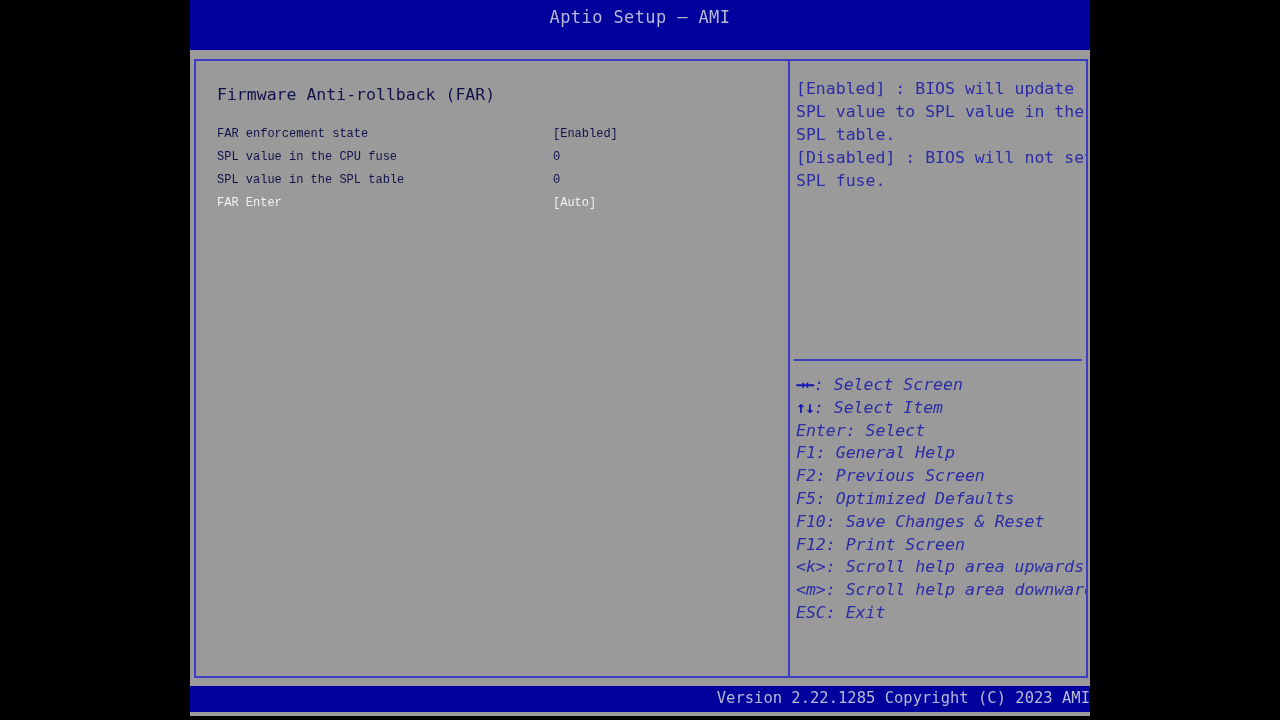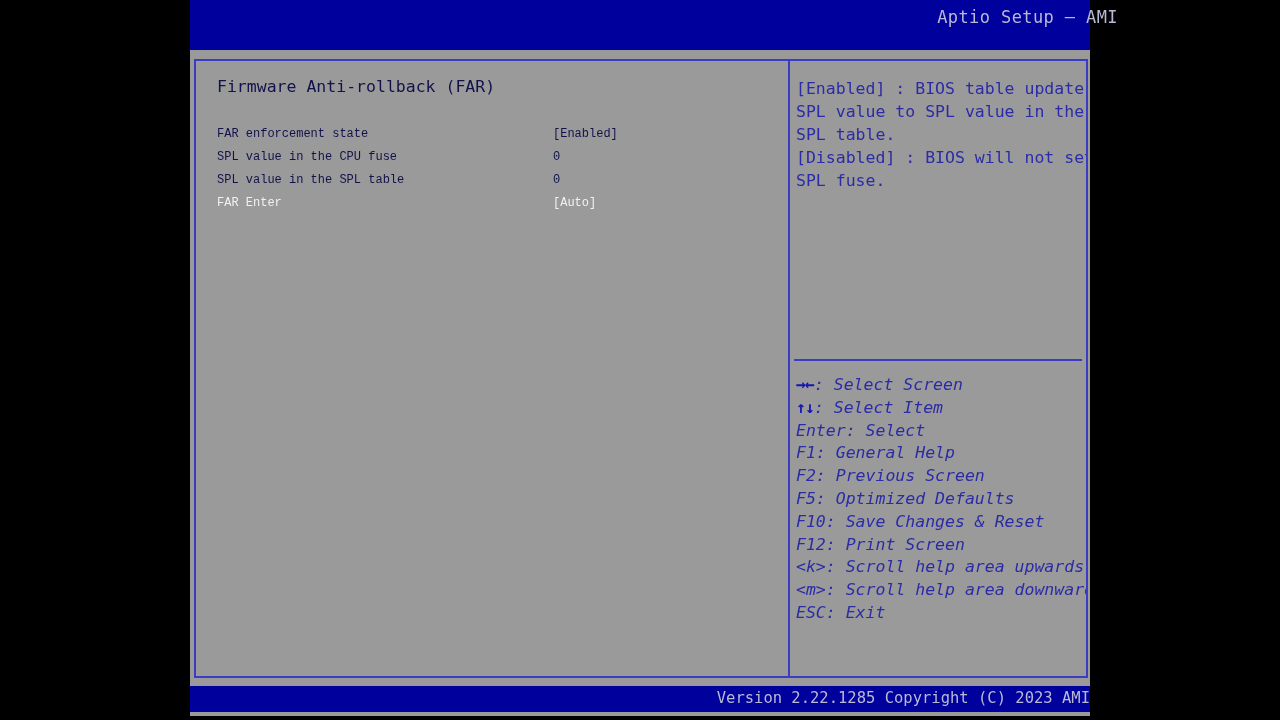--- a/index.html
+++ b/index.html
@@ -40,26 +40,25 @@
     top: 0;
     width: 900px;
     height: 50px;
     background: #00009c;
   }
   #title {
     position: absolute;
     left: 0;
     top: 7px;
     width: 900px;
-    text-align: right;
+    text-align: center;
     color: #b9b9d6;
     font-size: 17px;
     letter-spacing: 0.4px;
     white-space: pre;
-    padding-left: 28px;
   }
   #tabbar {
     position: absolute;
     left: 0;
     bottom: 0;
     width: 900px;
     height: 22px;
   }
   .tab {
     position: absolute;
@@ -109,21 +108,21 @@
     position: relative;
     flex: 1;
     height: 100%;
     overflow: hidden;
   }
 
   
   #section-title {
     position: absolute;
     left: 21px;
-    top: 16px;
+    top: 24px;
     color: #12124a;
     font-size: 16.5px;
     white-space: pre;
   }
   #settings {
     position: absolute;
     left: 21px;
     top: 62px;
     width: 560px;
   }
@@ -231,21 +230,21 @@
         <div id="settings">
             <div class="setting-row normal"><span class="setting-label">FAR enforcement state</span><span class="setting-value">[Enabled]</span></div>
             <div class="setting-row normal"><span class="setting-label">SPL value in the CPU fuse</span><span class="setting-value">0</span></div>
             <div class="setting-row normal"><span class="setting-label">SPL value in the SPL table</span><span class="setting-value">0</span></div>
             <div class="setting-row selected"><span class="setting-label">FAR Enter</span><span class="setting-value">[Auto]</span></div>
           </div>
       </div>
 
       <div id="right-panel">
         <div id="help-text">
-            <div class="help-line">[Enabled] : BIOS table update</div>
+            <div class="help-line">[Enabled] : BIOS will update</div>
             <div class="help-line">SPL value to SPL value in the</div>
             <div class="help-line">SPL table.</div>
             <div class="help-line">[Disabled] : BIOS will not set</div>
             <div class="help-line">SPL fuse.</div>
           </div>
         <div id="help-divider"></div>
         <div id="keys">
             <div class="key-line"><span class="key-glyph">→←</span><span>: Select Screen</span></div>
             <div class="key-line"><span class="key-glyph">↑↓</span><span>: Select Item</span></div>
             <div class="key-line"><span>Enter: Select</span></div>

